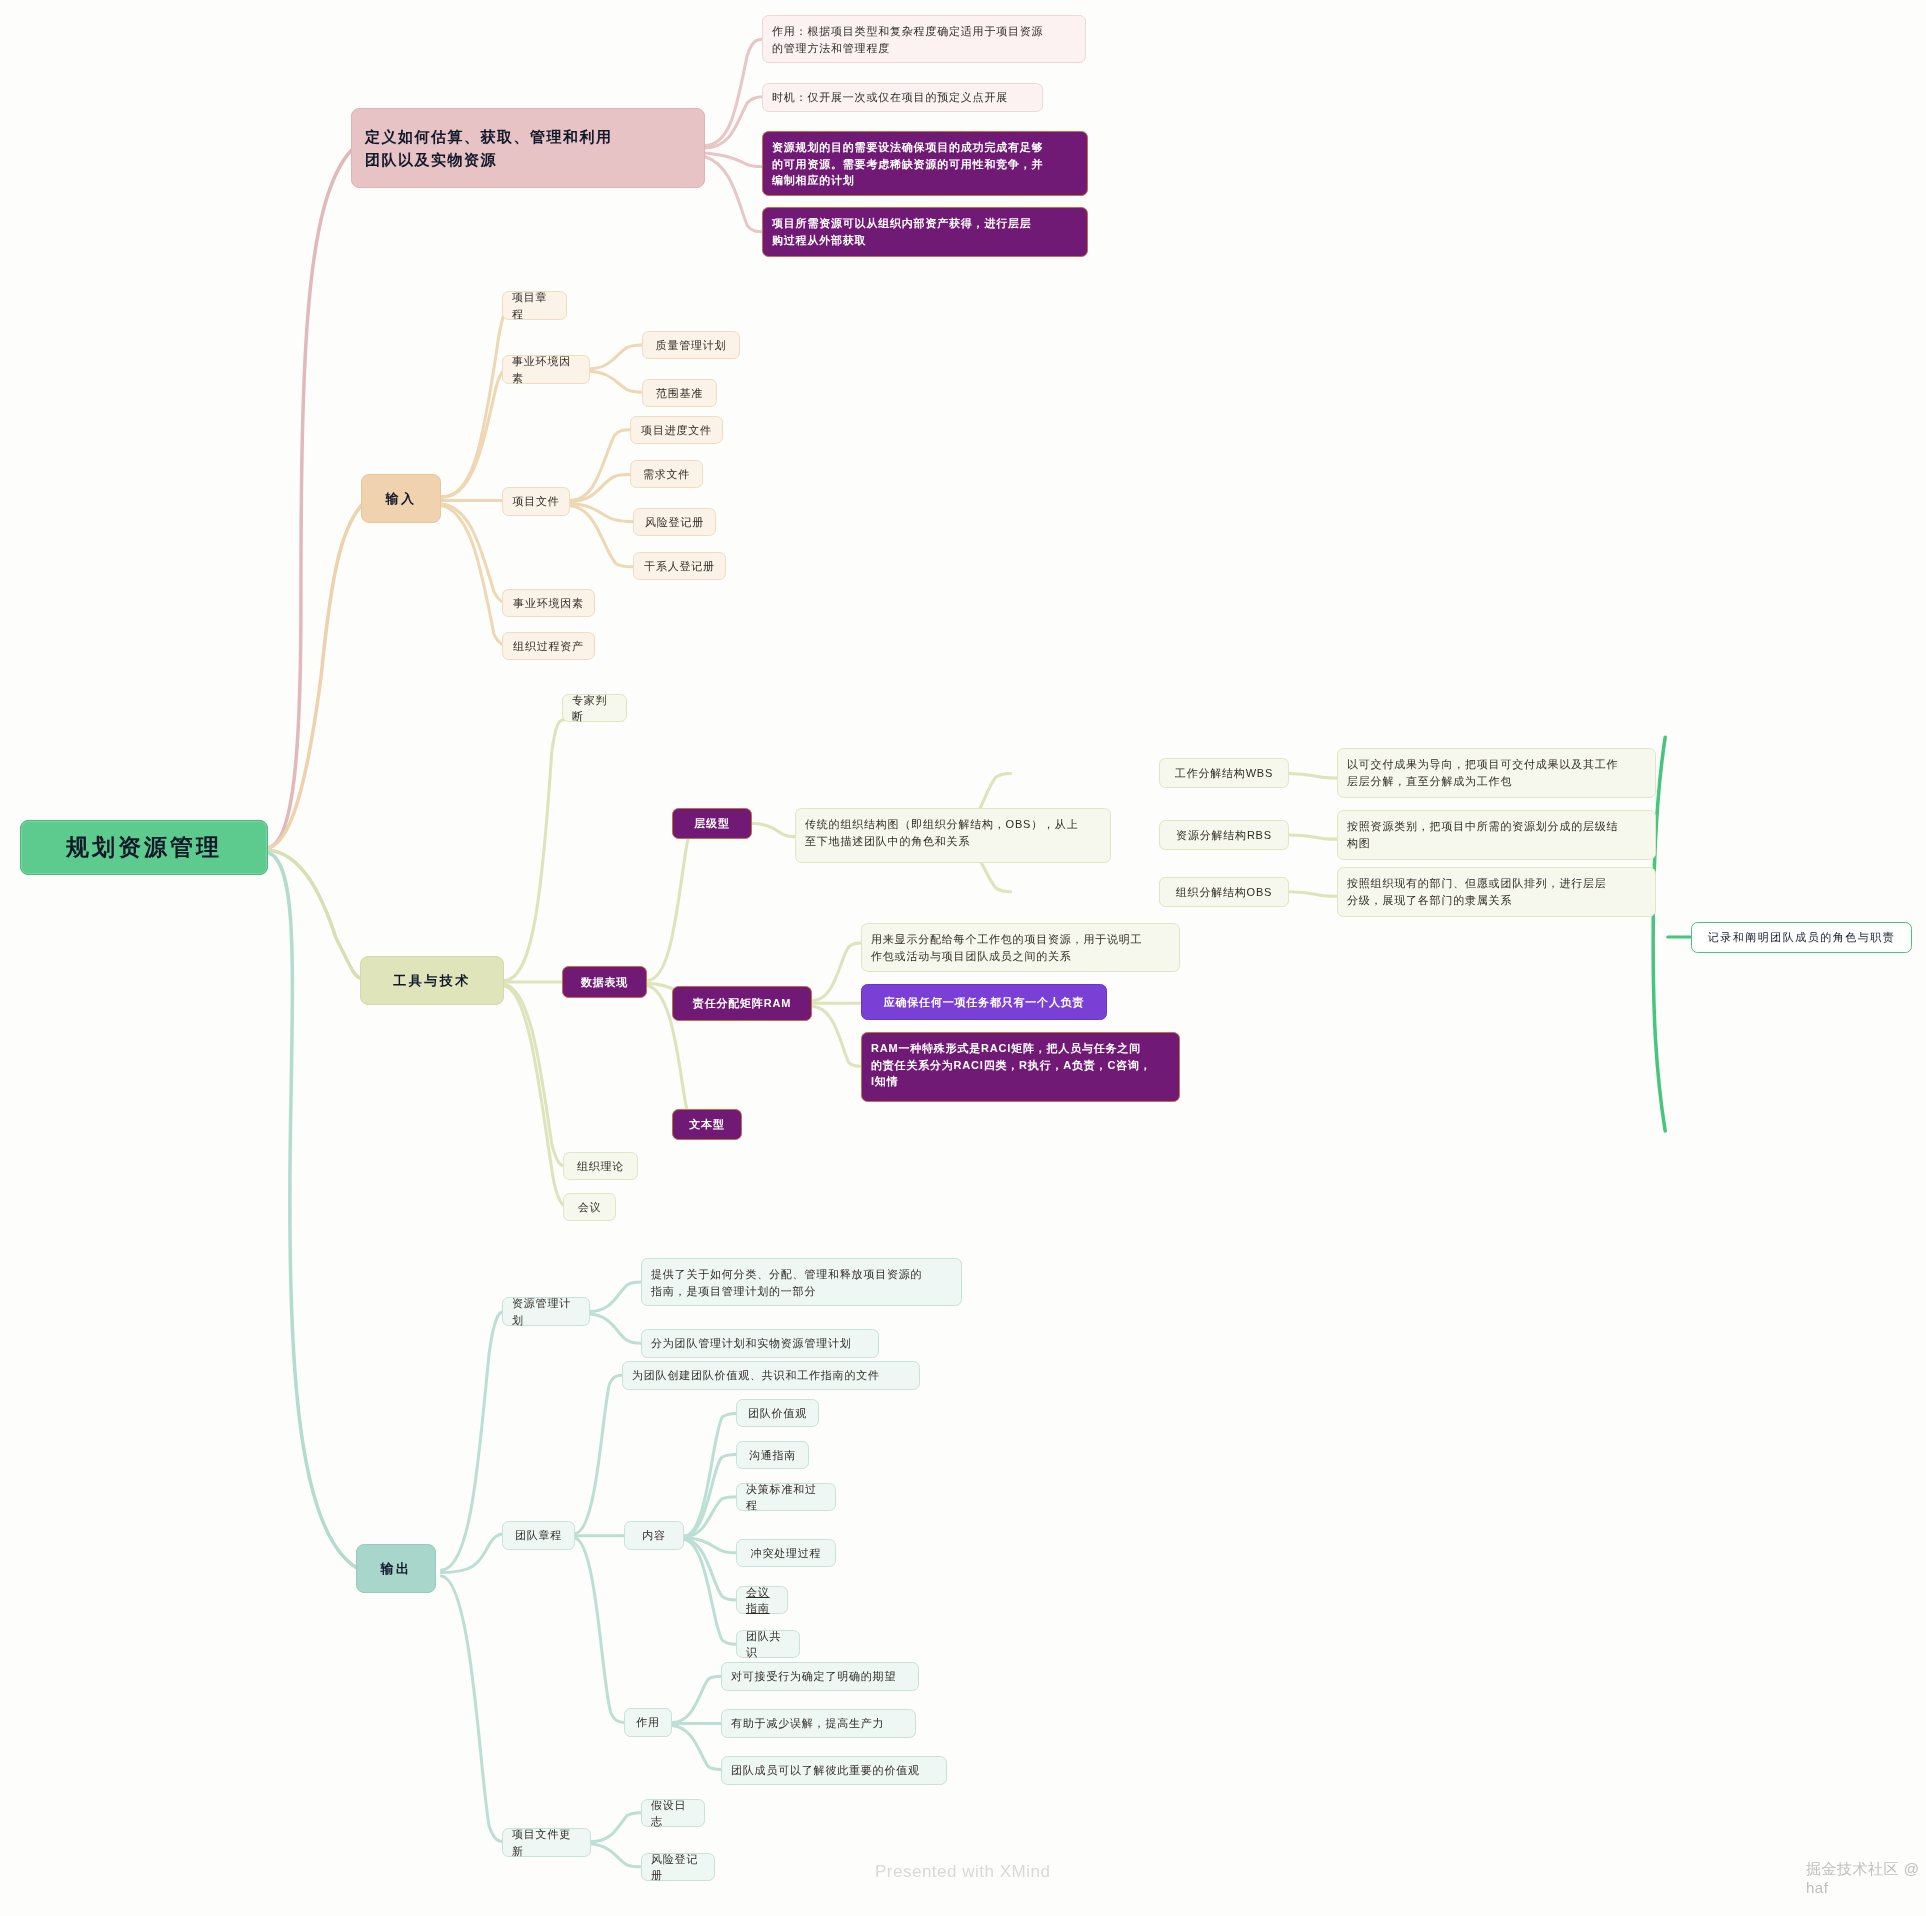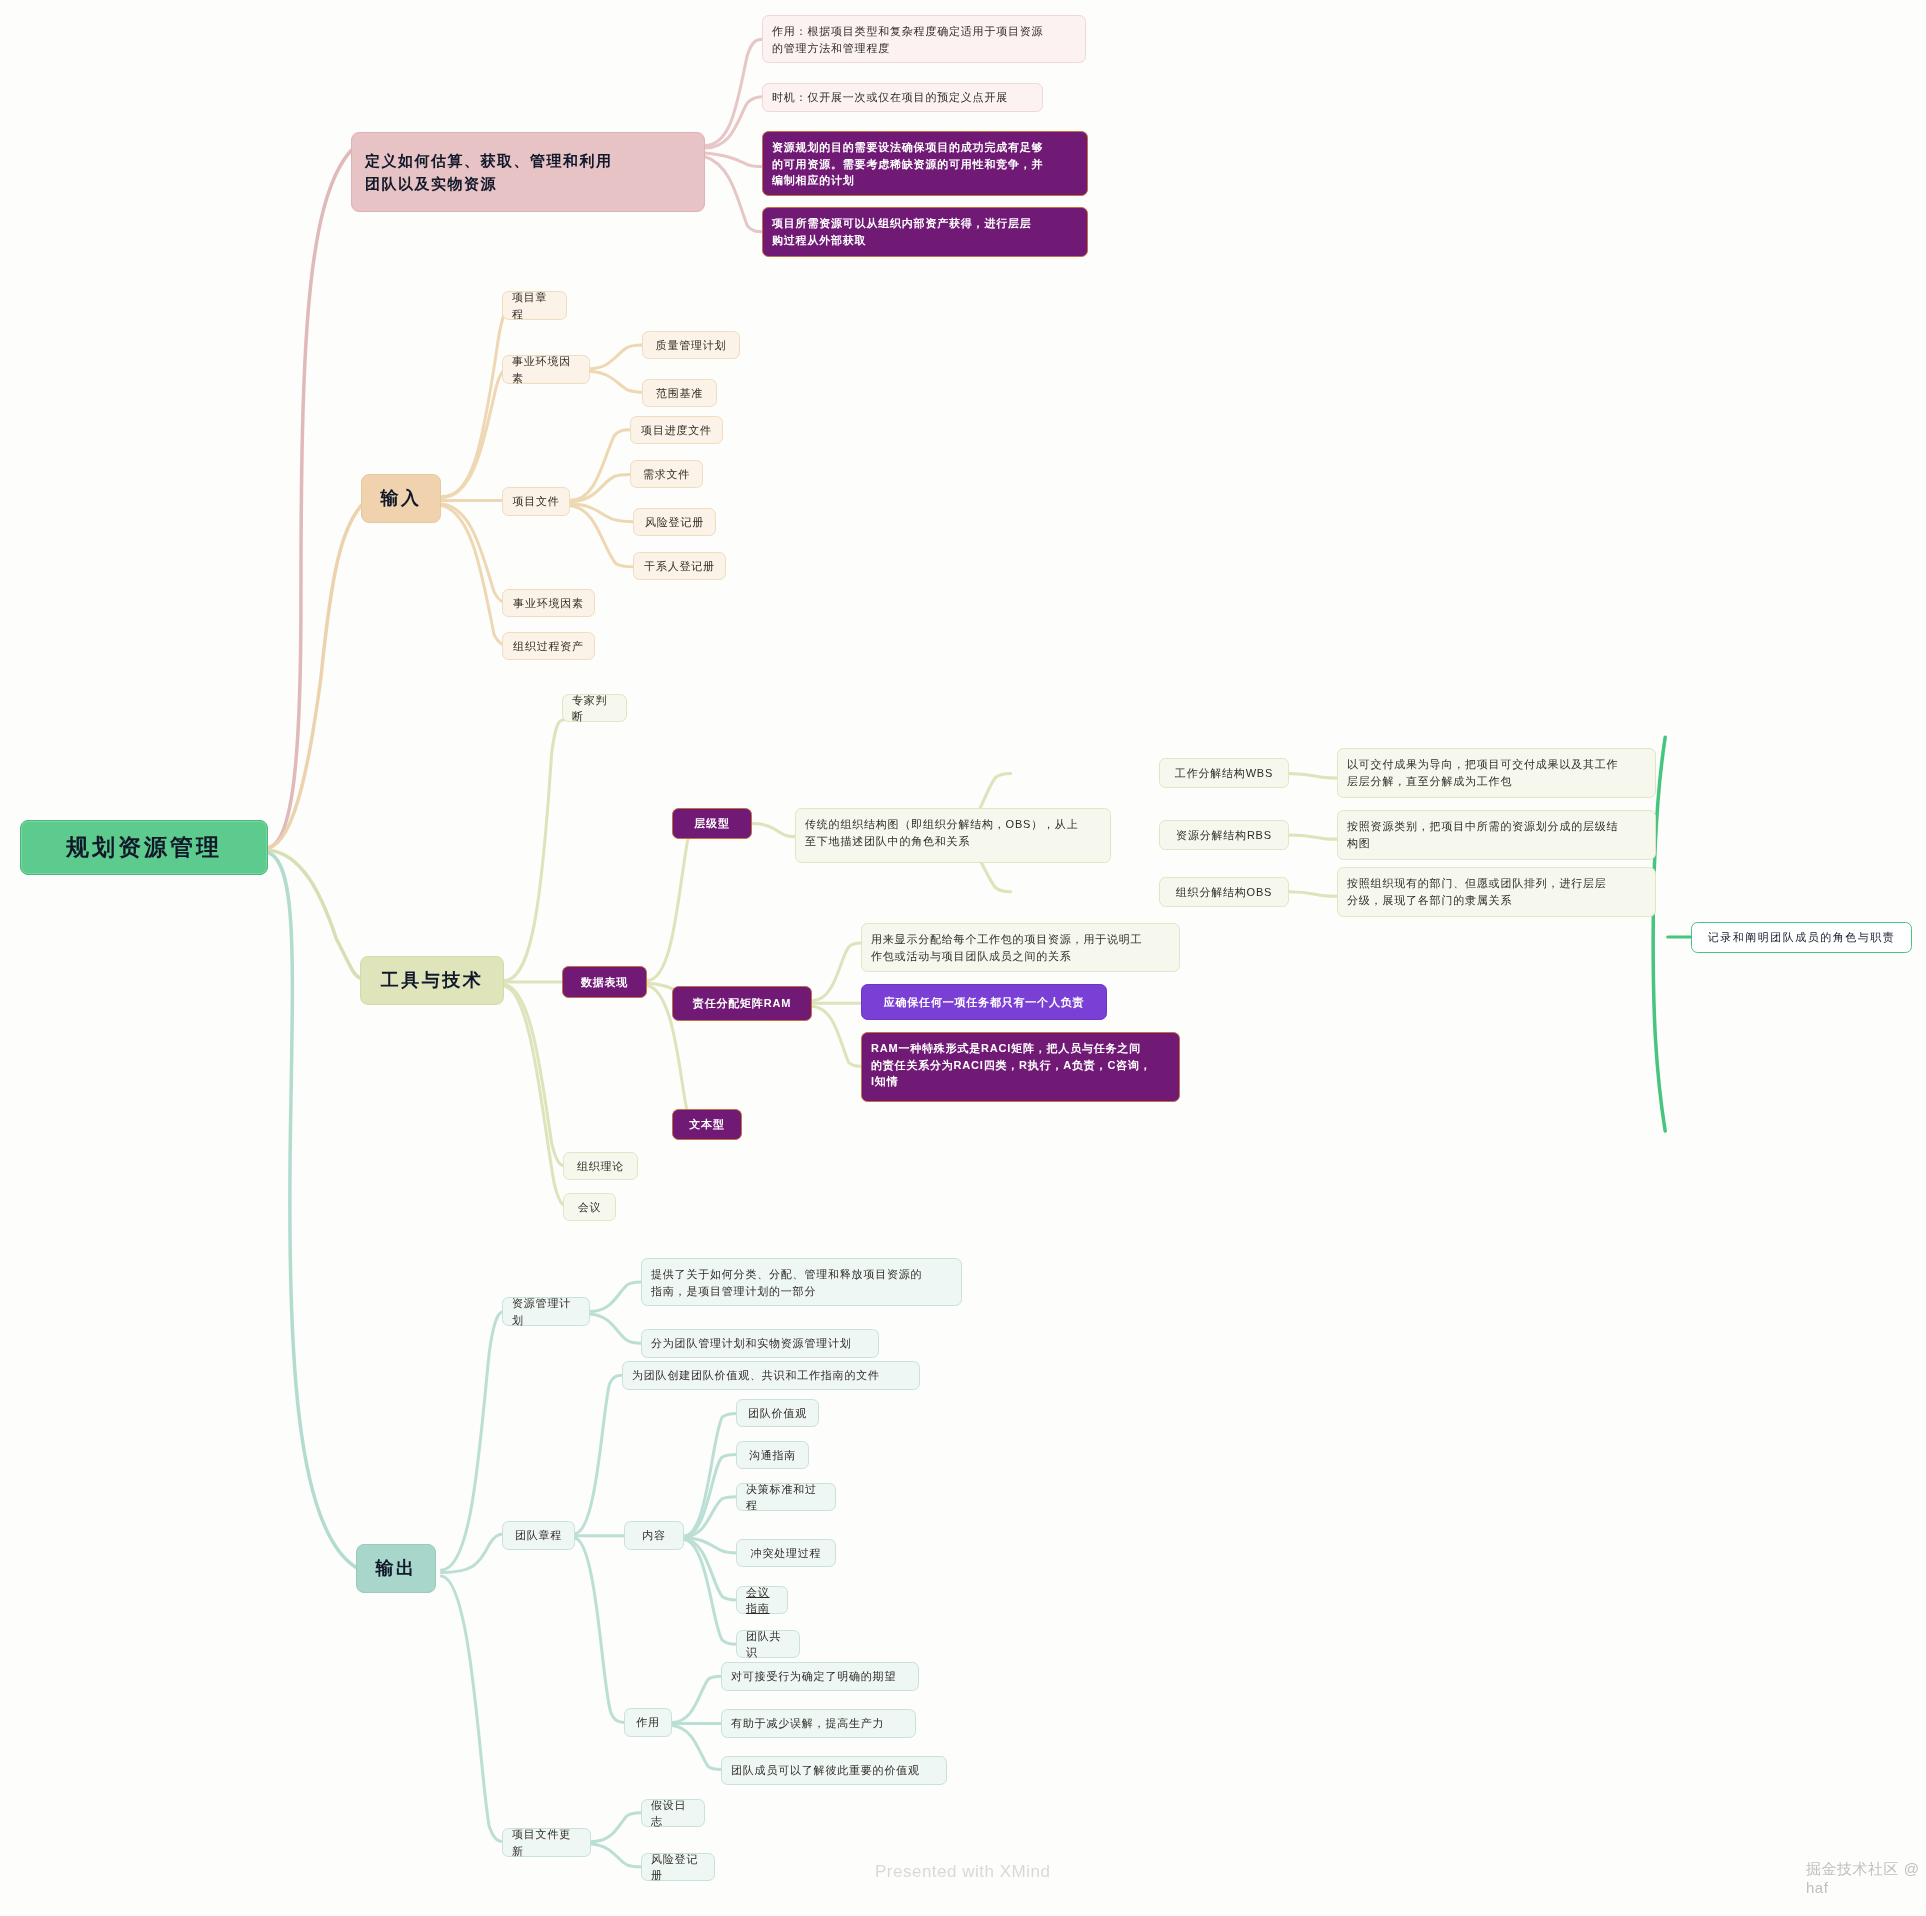--- a/index.html
+++ b/index.html
@@ -43,33 +43,33 @@
     font-size: 23px;
     font-weight: 700;
     justify-content: center;
     letter-spacing: 3px;
     box-shadow: inset 0 0 0 1px rgba(255,255,255,.18);
   }
   
   .n-branch {
     border-radius: 8px;
     color: #10182a;
-    font-size: 18px;
+    font-size: 13px;
     font-weight: 700;
     justify-content: center;
     letter-spacing: 2.5px;
   }
   .b-input   { background: #f0d3ae; border: 1px solid #e7c79d; }
   .b-tools   { background: #dfe4ba; border: 1px solid #d4dba8; }
   .b-output  { background: #a9d6ca; border: 1px solid #95ccbd; }
   .b-define  {
     background: #e7c3c5; border: 1px solid #dfb2b5;
     color: #10182a; font-size: 15px; font-weight: 700;
     justify-content: flex-start; padding: 0 13px;
-    letter-spacing: 1.5px; line-height: 1.55; margin-top: 24px;
+    letter-spacing: 1.5px; line-height: 1.55;
   }
   
   .card {
     padding: 4.5px 9px;
     font-size: 11px;
     color: #2e2a25;
     border-radius: 6.5px;
     letter-spacing: 0.8px;
   }
   .c-rose  { background: #fbf2f1; border: 1px solid #efd7d6; }

